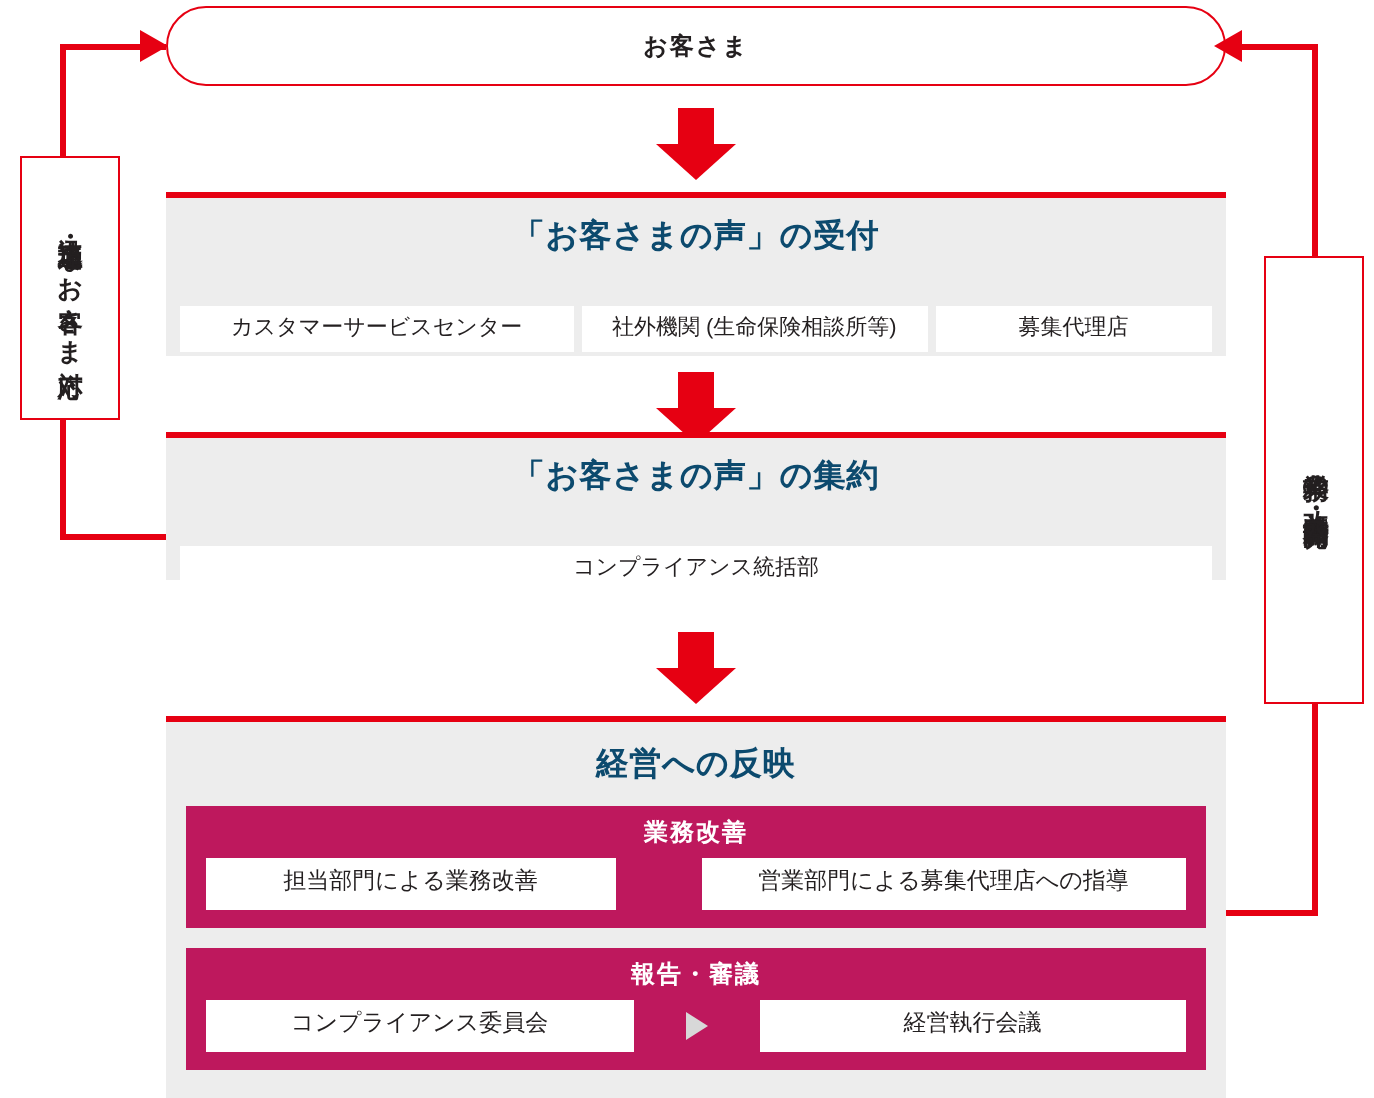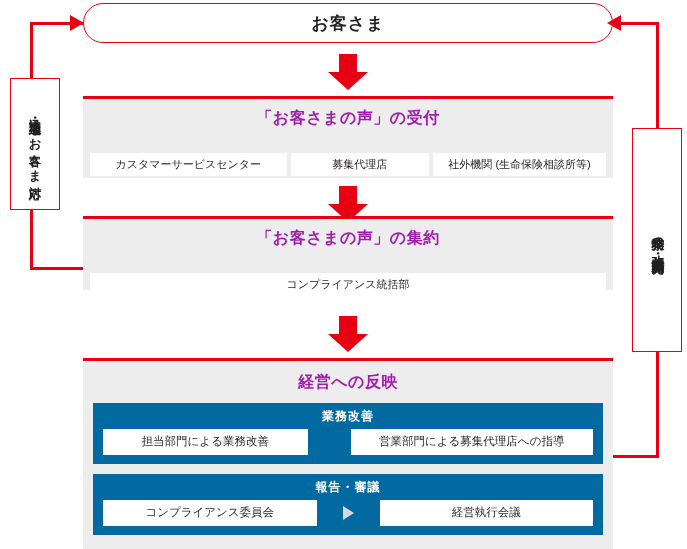--- a/index.html
+++ b/index.html
@@ -28,40 +28,40 @@
     height: 40px;
     border: 1.6px solid #E60012;
     border-radius: 20px;
     box-sizing: border-box;
     background: #ffffff;
     display: flex;
     align-items: center;
     justify-content: center;
   }
   .customer-box .label {
-    font-size: 17px;
+    font-size: 12px;
     font-weight: bold;
     letter-spacing: 1px;
     color: #231f20;
   }
 
   
   .panel {
     position: absolute;
     left: 83px;
     width: 530px;
     background: #ededed;
     border-top: 3px solid #E60012;
     box-sizing: border-box;
   }
   .panel-title {
     text-align: center;
     font-size: 16px;
     font-weight: bold;
-    color: #a21caf;
+    color: #0c4a6e;
     letter-spacing: 0.5px;
     padding-top: 9px;
     padding-bottom: 8px;
   }
   .panel-row {
     display: flex;
     justify-content: center;
     gap: 4px;
     padding: 16px 7px 12px 7px;
   }
@@ -85,21 +85,21 @@
   
   #panel-aggregation { top: 216px; height: 74px; }
   #panel-aggregation .white-cell.wide { width: 516px; }
 
   
   #panel-management { top: 358px; height: 220px; }
   #panel-management .panel-title { padding-top: 11px; padding-bottom: 10px; }
 
   .subpanel {
     margin: 0 10px 10px 10px;
-    background: #0369a1;
+    background: #be185d;
     padding: 3px 0 9px 0;
   }
   .subpanel-title {
     text-align: center;
     font-size: 12px;
     font-weight: bold;
     color: #ffffff;
     letter-spacing: 1px;
     padding: 2px 0 4px 0;
   }
@@ -246,22 +246,22 @@
 
   <div class="down-arrow" id="arrow-1">
     <div class="shaft"></div>
     <div class="head"></div>
   </div>
 
   <div class="panel" id="panel-reception">
     <div class="panel-title">「お客さまの声」の受付</div>
     <div class="panel-row">
       <div class="white-cell c1">カスタマーサービスセンター</div>
+      <div class="white-cell c3">社外機関 (生命保険相談所等)</div>
       <div class="white-cell c2">募集代理店</div>
-      <div class="white-cell c3">社外機関 (生命保険相談所等)</div>
     </div>
   </div>
 
   <div class="down-arrow" id="arrow-2">
     <div class="shaft"></div>
     <div class="head"></div>
   </div>
 
   <div class="panel" id="panel-aggregation">
     <div class="panel-title">「お客さまの声」の集約</div>

